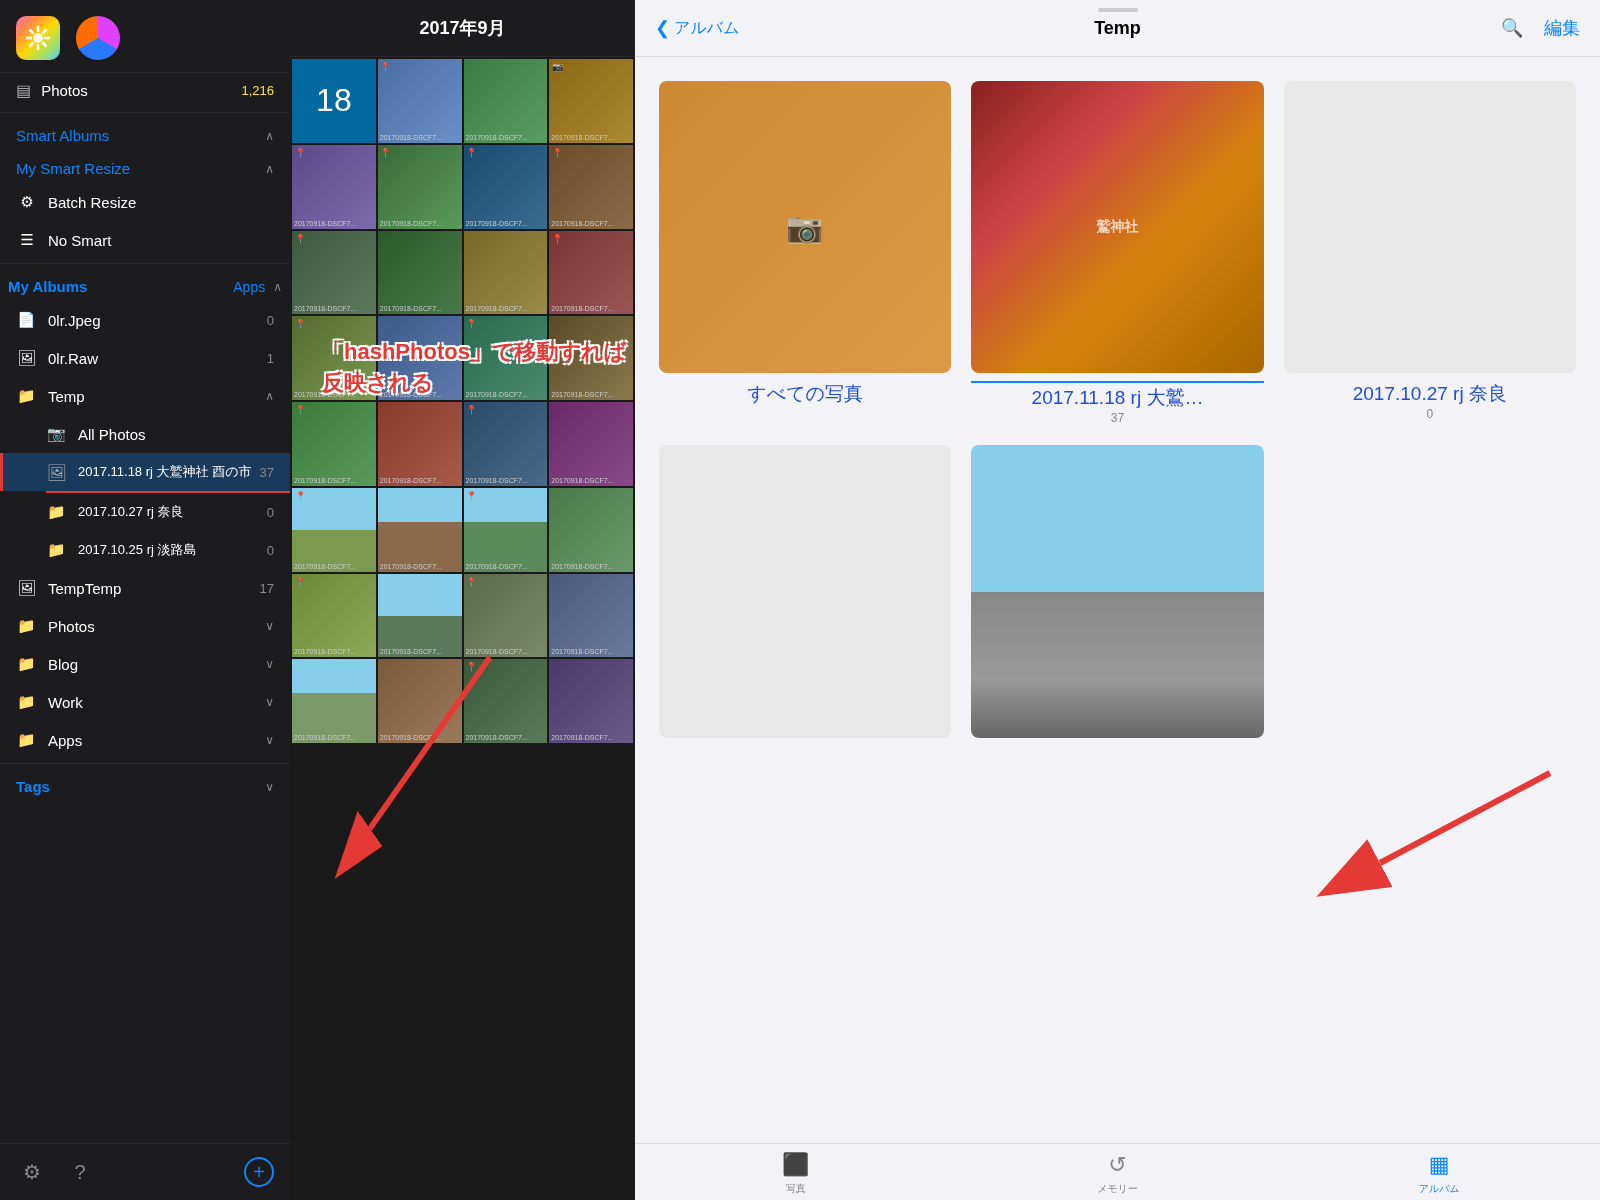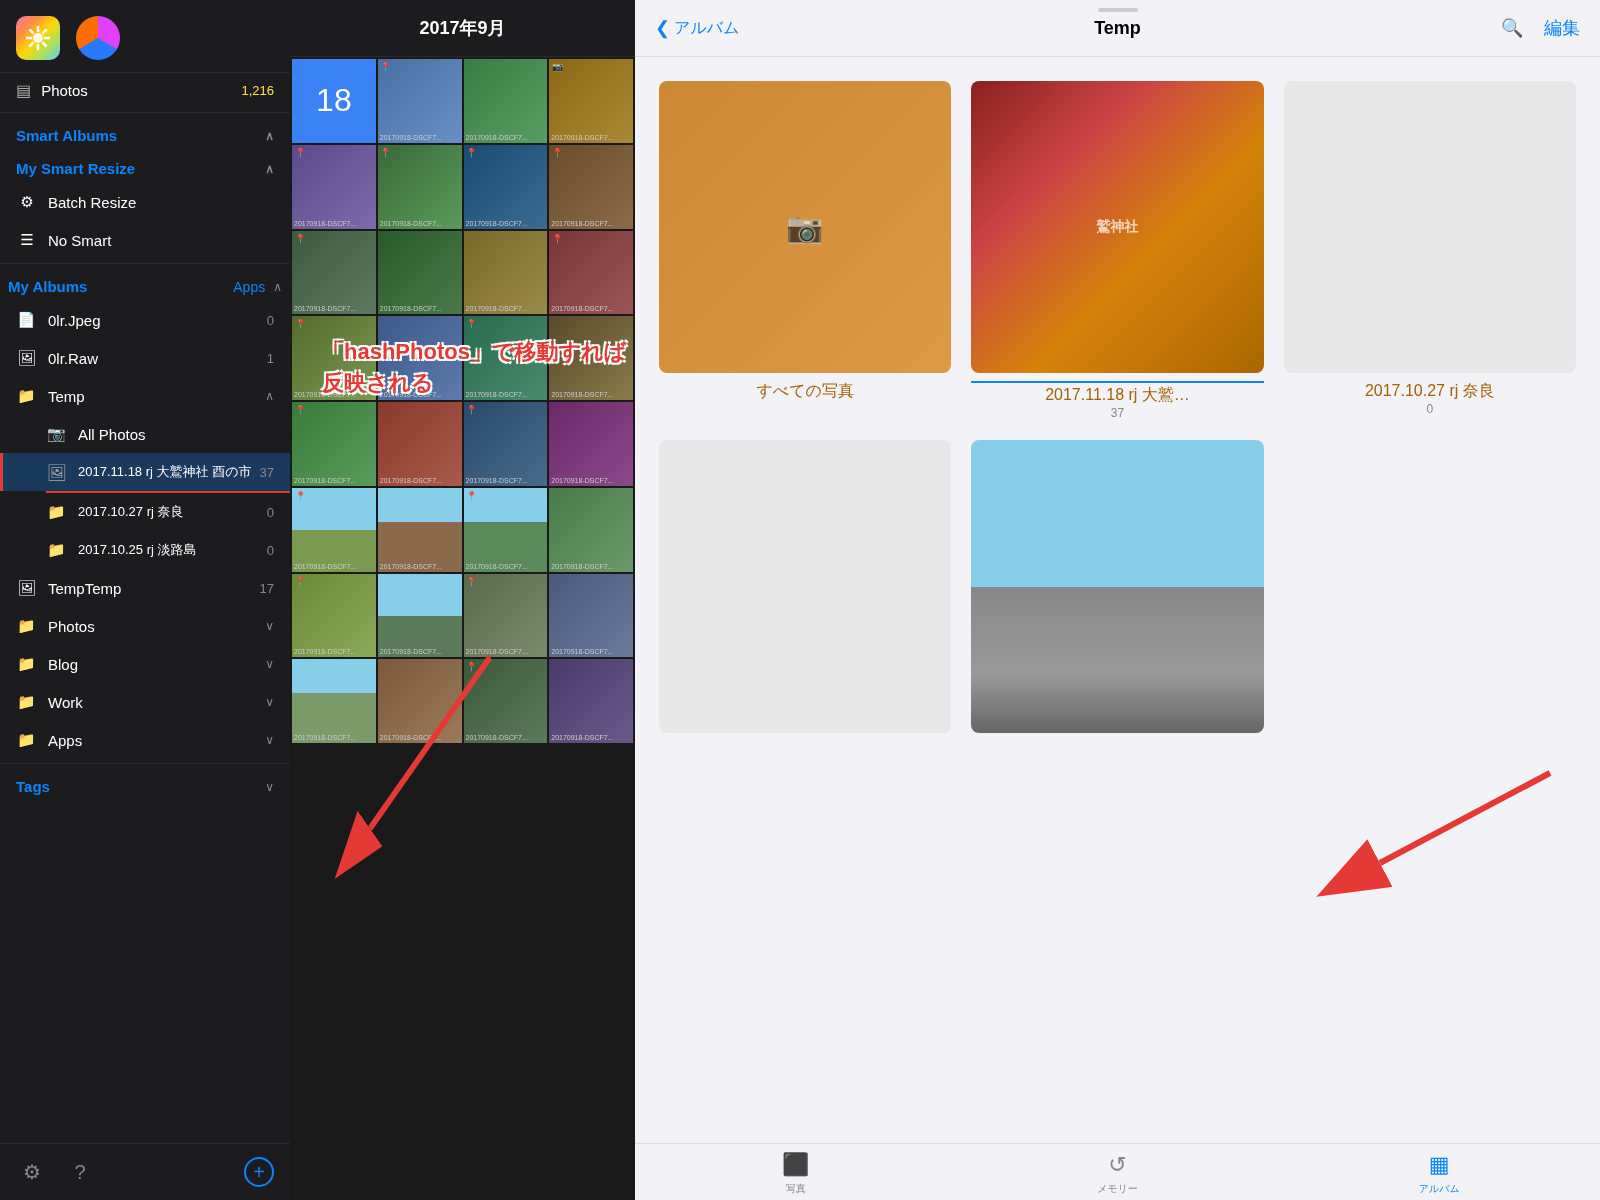--- a/index.html
+++ b/index.html
@@ -65,21 +65,21 @@
       font-size: 12px;
       margin-left: 4px;
     }
 
     .section-header {
       display: flex;
       align-items: center;
       padding: 10px 16px 6px;
       color: #0a84ff;
       font-size: 15px;
-      font-weight: 700;
+      font-weight: 400;
       cursor: pointer;
     }
     .section-header .chevron { margin-left: auto; color: #888; font-size: 12px; }
 
     .photos-item {
       display: flex;
       align-items: center;
       padding: 8px 16px;
       color: #fff;
       font-size: 15px;
@@ -177,21 +177,21 @@
       color: rgba(255,255,255,0.9); font-size: 9px;
     }
     .photo-label {
       position: absolute; bottom: 2px; left: 2px; right: 2px;
       font-size: 7px; color: #ccc;
       overflow: hidden; white-space: nowrap; text-overflow: ellipsis;
     }
 
     
     .date-cell {
-      background: #3b82f6;
+      background: #0369a1;
       display: flex;
       flex-direction: column;
       align-items: center;
       justify-content: center;
       color: #fff;
     }
     .date-num { font-size: 32px; font-weight: 300; }
 
     
     .right-panel {
@@ -245,21 +245,21 @@
     }
     .album-thumb {
       width: 100%;
       aspect-ratio: 1;
       border-radius: 8px;
       overflow: hidden;
       background: #e0e0e0;
       margin-bottom: 8px;
       position: relative;
     }
-    .album-name { font-size: 16px; color: #a16207; text-align: center; font-weight: 500; }
+    .album-name { font-size: 19px; color: #1d4ed8; text-align: center; font-weight: 500; }
     .album-count { font-size: 12px; color: #888; text-align: center; }
 
     
     .right-bottom-nav {
       background: #f2f2f7;
       border-top: 1px solid #ddd;
       display: flex;
       padding: 8px 0 4px;
     }
     .nav-tab {

